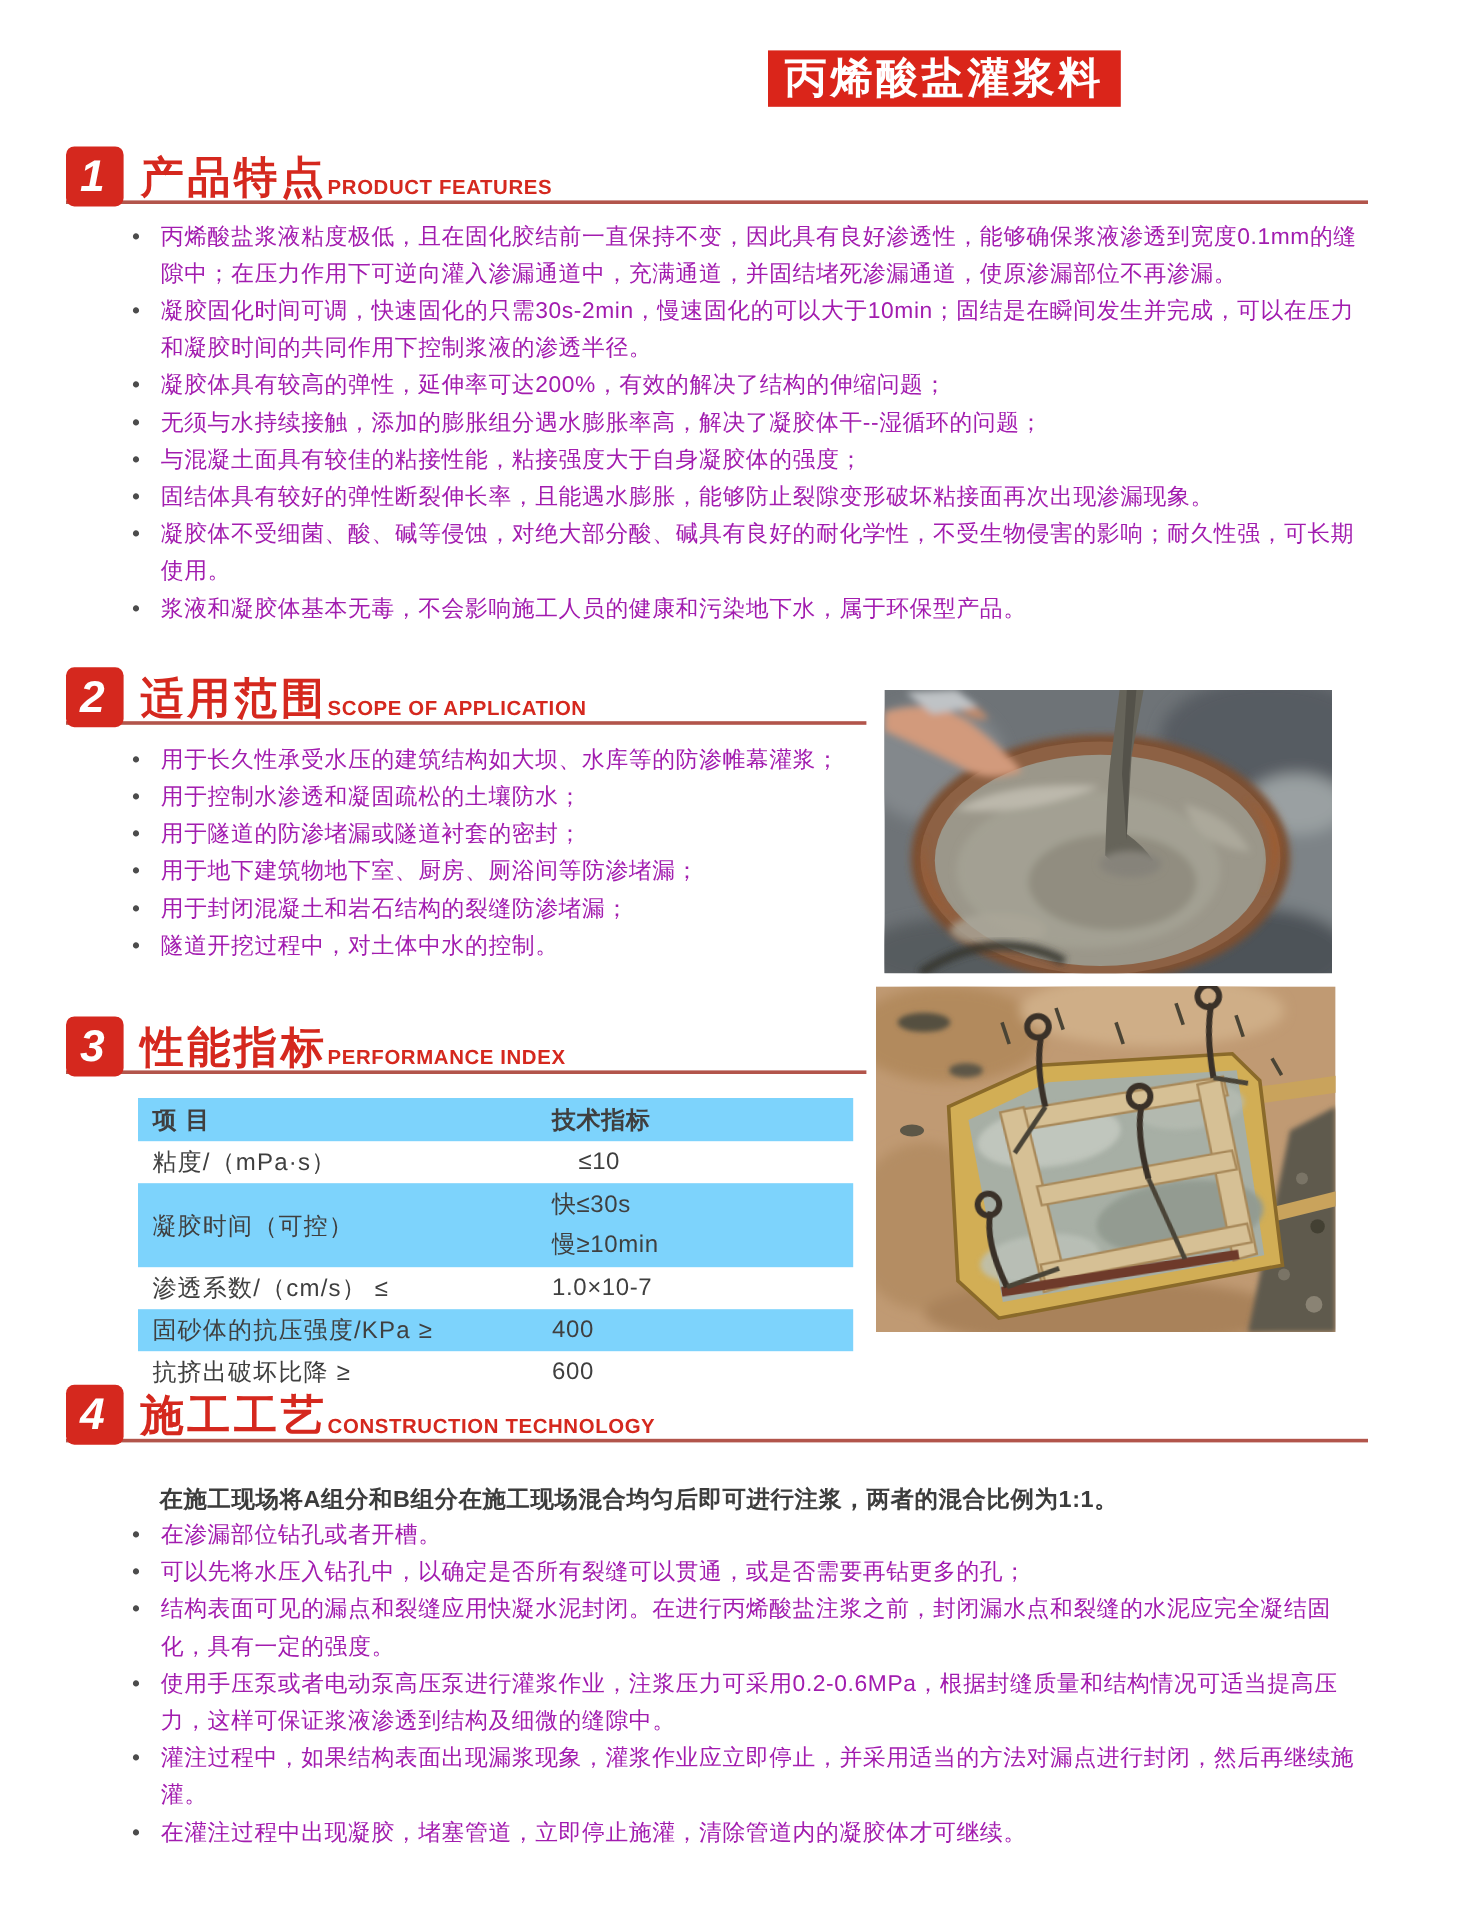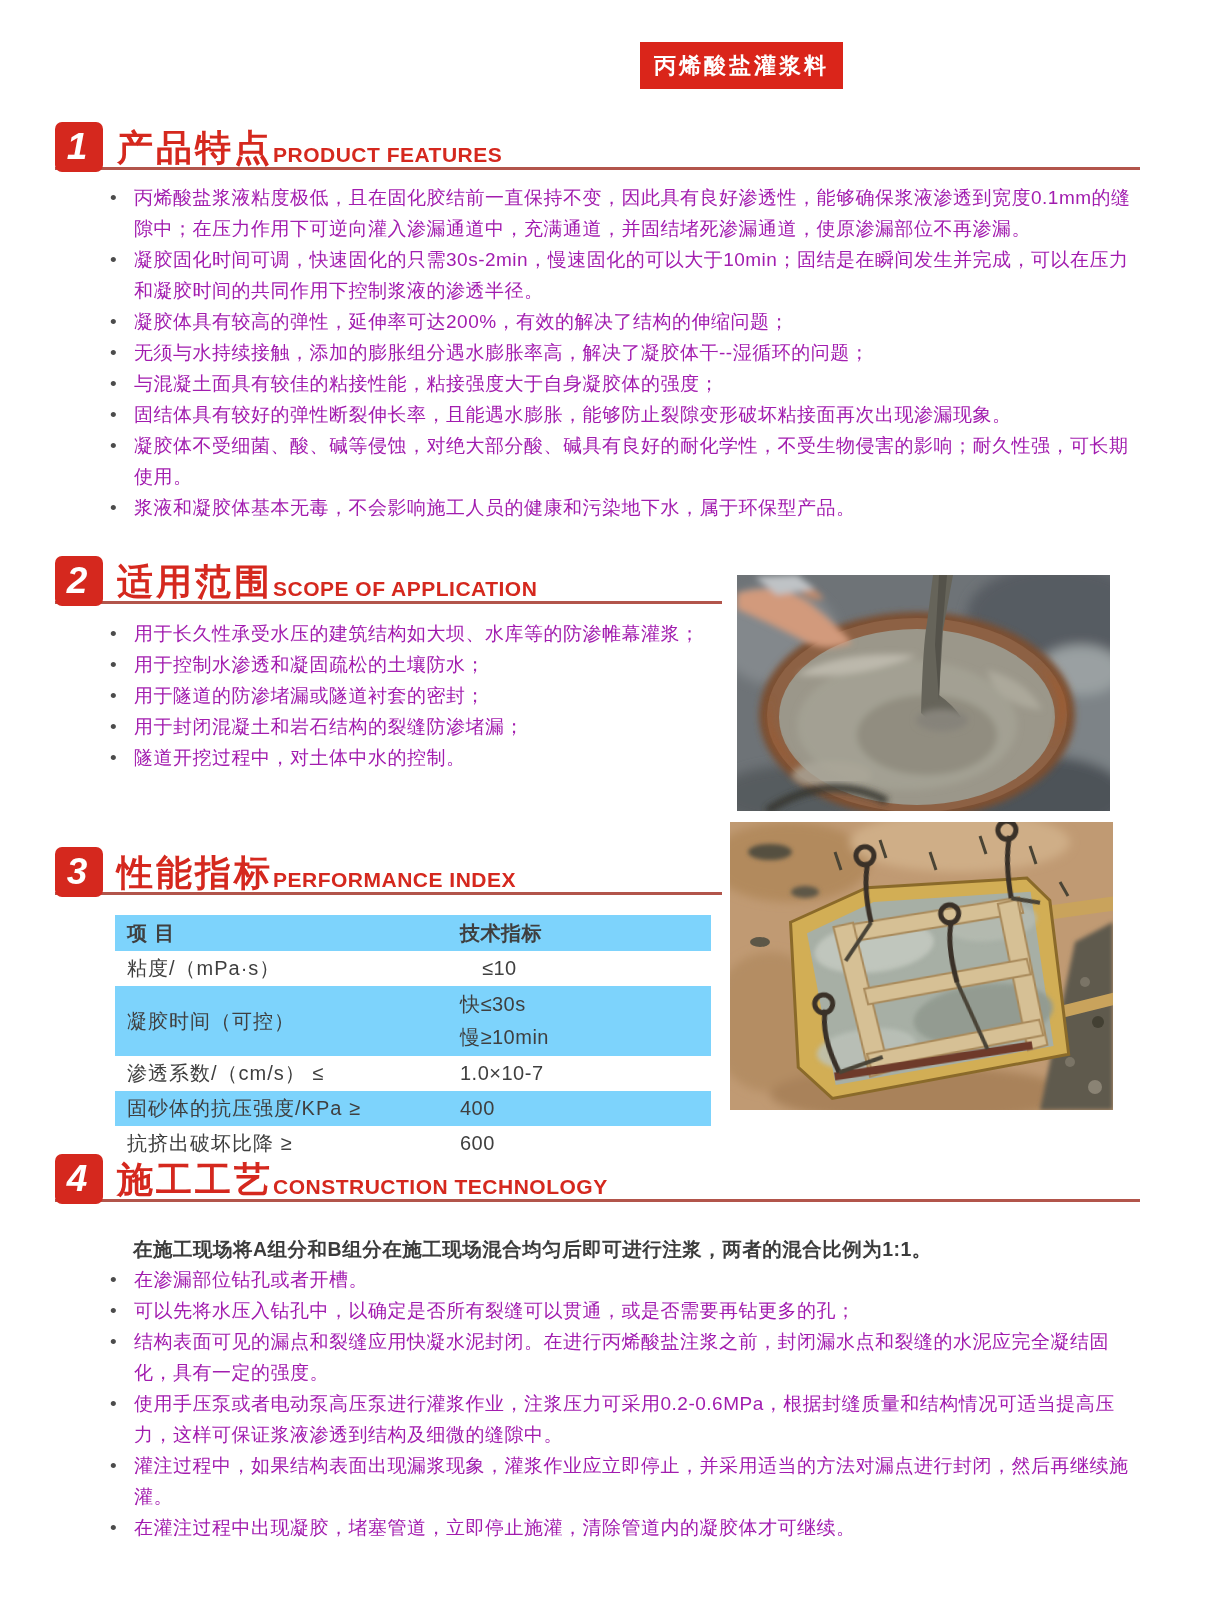--- a/index.html
+++ b/index.html
@@ -8,41 +8,41 @@
     width:1232px;height:1600px;
     background:#ffffff;
     font-family:"Liberation Sans","DejaVu Sans",sans-serif;
     overflow:hidden;
   }
   
   .title-banner{
     position:absolute;left:640px;top:42px;
     height:47px;padding:0 14px;
     background:#da251a;color:#ffffff;
-    font-size:22px;font-weight:bold;letter-spacing:3px;
+    font-size:35px;font-weight:bold;letter-spacing:3px;
     display:flex;align-items:center;justify-content:center;
   }
   
   .sec-head{position:absolute;left:55px;height:52px;}
   .sec-rule{position:absolute;left:0;bottom:0;height:3px;background:#b2554b;}
   .sec-num{
     position:absolute;left:0;bottom:-2px;
     width:48px;height:50px;border-radius:7px;
     background:#d5281e;color:#ffffff;
     font-size:37px;font-weight:bold;font-style:italic;
     display:flex;align-items:center;justify-content:center;
     padding-right:4px;box-sizing:border-box;
   }
   .sec-title-cn{
     position:absolute;left:62px;bottom:4px;
     color:#d5281e;font-size:36px;font-weight:bold;letter-spacing:3px;line-height:1;
   }
   .sec-title-en{
     position:absolute;bottom:5px;
-    color:#d5281e;font-size:21px;font-weight:bold;letter-spacing:0.5px;line-height:1;
+    color:#d5281e;font-size:17px;font-weight:bold;letter-spacing:0.5px;line-height:1;
   }
   
   .bullets{position:absolute;left:108px;margin:0;padding:0;list-style:none;}
   .bullets li{
     position:relative;padding-left:26px;
     font-size:19px;line-height:31px;color:#a21caf;letter-spacing:0.5px;
   }
   .bullets li::before{
     content:"\2022";position:absolute;left:2px;top:0;
     color:#4c4c4c;font-size:19px;
@@ -95,20 +95,21 @@
   <div class="sec-head" style="top:552px;width:667px;">
     <div class="sec-rule" style="width:667px;"></div>
     <div class="sec-num">2</div>
     <span class="sec-title-cn">适用范围</span>
     <span class="sec-title-en" style="left:218px;">SCOPE OF APPLICATION</span>
   </div>
   <ul class="bullets" style="top:618px;width:620px;">
     <li style="margin-bottom:0;">用于长久性承受水压的建筑结构如大坝、水库等的防渗帷幕灌浆；</li>
     <li>用于控制水渗透和凝固疏松的土壤防水；</li>
     <li>用于隧道的防渗堵漏或隧道衬套的密封；</li>
+    <li>用于地下建筑物地下室、厨房、厕浴间等防渗堵漏；</li>
     <li>用于封闭混凝土和岩石结构的裂缝防渗堵漏；</li>
     <li>隧道开挖过程中，对土体中水的控制。</li>
   </ul>
 
   <svg class="photo" style="left:737px;top:575px;" width="373" height="236" viewBox="0 0 373 236">
     <defs>
       <filter id="soft1" x="-30%" y="-30%" width="160%" height="160%">
           <feGaussianBlur stdDeviation="6"></feGaussianBlur>
         </filter>
       <filter id="soft2" x="-30%" y="-30%" width="160%" height="160%">

